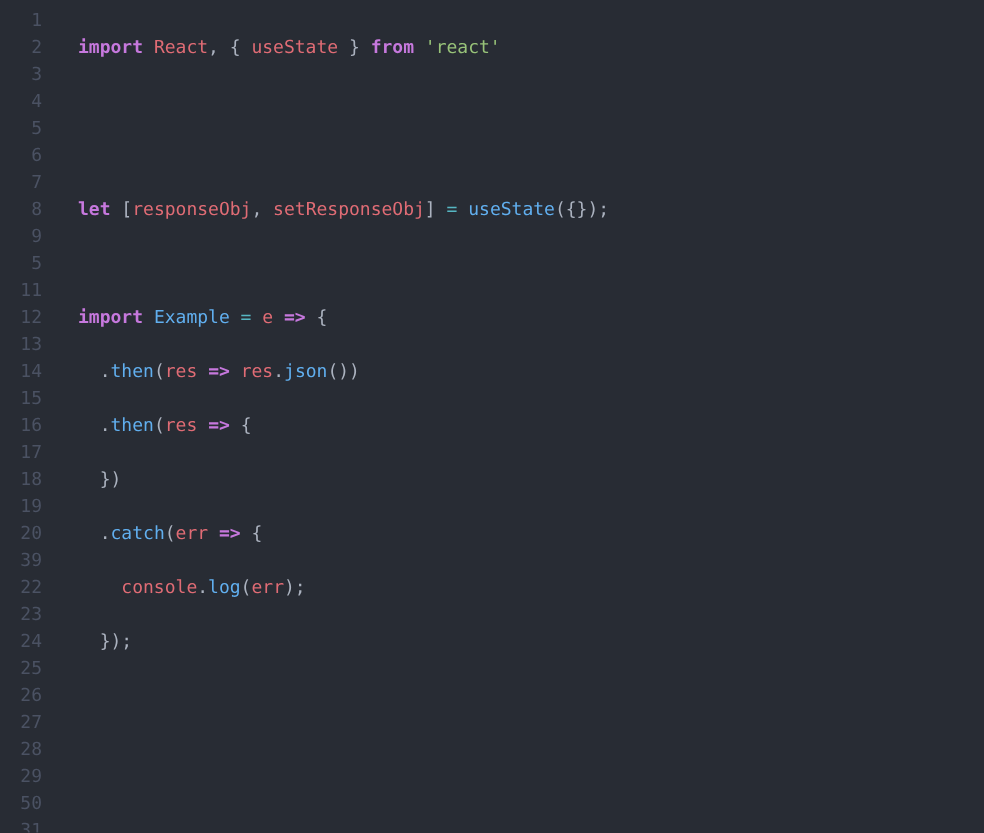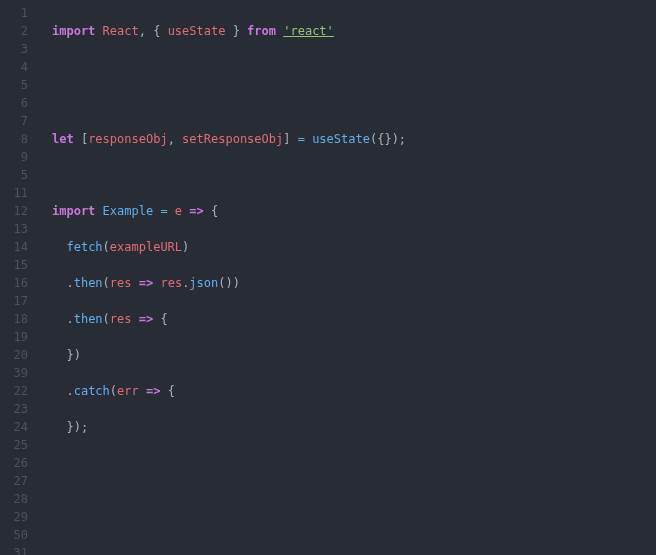--- a/index.html
+++ b/index.html
@@ -28,21 +28,21 @@
     flex: 1;
     padding-left: 12px;
     padding-top: 4px;
     color: #abb2bf;
     white-space: pre;
   }
   .code .line { height: 18px; display: block; }
   .line span { white-space: pre; }
   .kw   { color: #c678dd; font-weight: bold; }
   .var  { color: #e06c75; }
-  .str  { color: #98c379; text-decoration: underline; }
+  .str  { color: #98c379; }
   .fn   { color: #61afef; }
   .pun  { color: #abb2bf; }
   .ident{ color: #abb2bf; }
   .op   { color: #56b6c2; }
   .guide { color: #3b4048; }
 </style>
 </head>
 <body>
 
 <div class="gutter" id="gutter">
@@ -79,25 +79,25 @@
     <div>31</div>
   </div>
 
 <div class="code">
 <div class="line"><span class="kw">import</span><span class="ident"> </span><span class="var">React</span><span class="pun">, </span><span class="pun">{ </span><span class="var">useState</span><span class="pun"> }</span><span class="kw"> from </span><span class="str">'react'</span></div>
 <div class="line"></div>
 <div class="line"></div>
 <div class="line"><span class="kw">let</span><span class="pun"> [</span><span class="var">responseObj</span><span class="pun">, </span><span class="var">setResponseObj</span><span class="pun">] </span><span class="op">=</span><span class="fn"> useState</span><span class="pun">(</span><span class="pun">{}</span><span class="pun">);</span></div>
 <div class="line"></div>
 <div class="line"><span class="kw">import</span><span class="fn"> Example </span><span class="op">=</span><span class="var"> e </span><span class="kw">=&gt;</span><span class="pun"> {</span></div>
-<div class="line"><span class="guide">  </span><span class="fn">fetch</span><span class="pun">(</span><span class="var">exampleURL</span><span class="pun">)</span></div>
 <div class="line"><span class="guide">  </span><span class="pun">.</span><span class="fn">then</span><span class="pun">(</span><span class="var">res</span><span> </span><span class="kw">=&gt;</span><span> </span><span class="var">res</span><span class="pun">.</span><span class="fn">json</span><span class="pun">())</span></div>
 <div class="line"><span class="guide">  </span><span class="pun">.</span><span class="fn">then</span><span class="pun">(</span><span class="var">res</span><span> </span><span class="kw">=&gt;</span><span class="pun"> {</span></div>
 <div class="line"><span class="guide">  </span><span class="pun">})</span></div>
 <div class="line"><span class="guide">  </span><span class="pun">.</span><span class="fn">catch</span><span class="pun">(</span><span class="var">err</span><span> </span><span class="kw">=&gt;</span><span class="pun"> {</span></div>
+<div class="line"><span class="guide">    </span><span class="var">console</span><span class="pun">.</span><span class="fn">log</span><span class="pun">(</span><span class="var">err</span><span class="pun">);</span></div>
 <div class="line"><span class="guide">  </span><span class="pun">});</span></div>
 <div class="line"></div>
 
 
 
 
 
 
 
 

